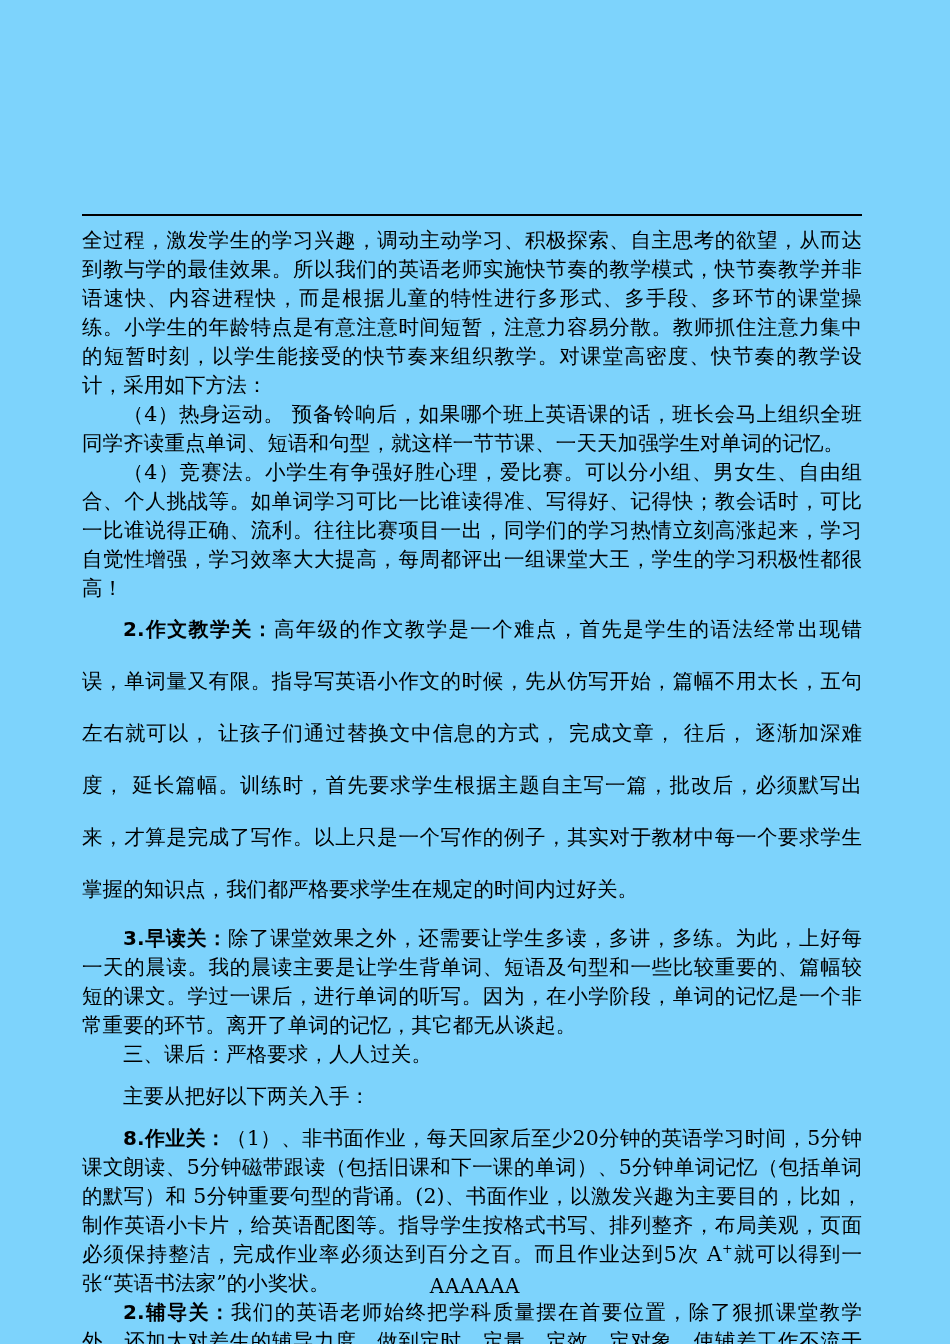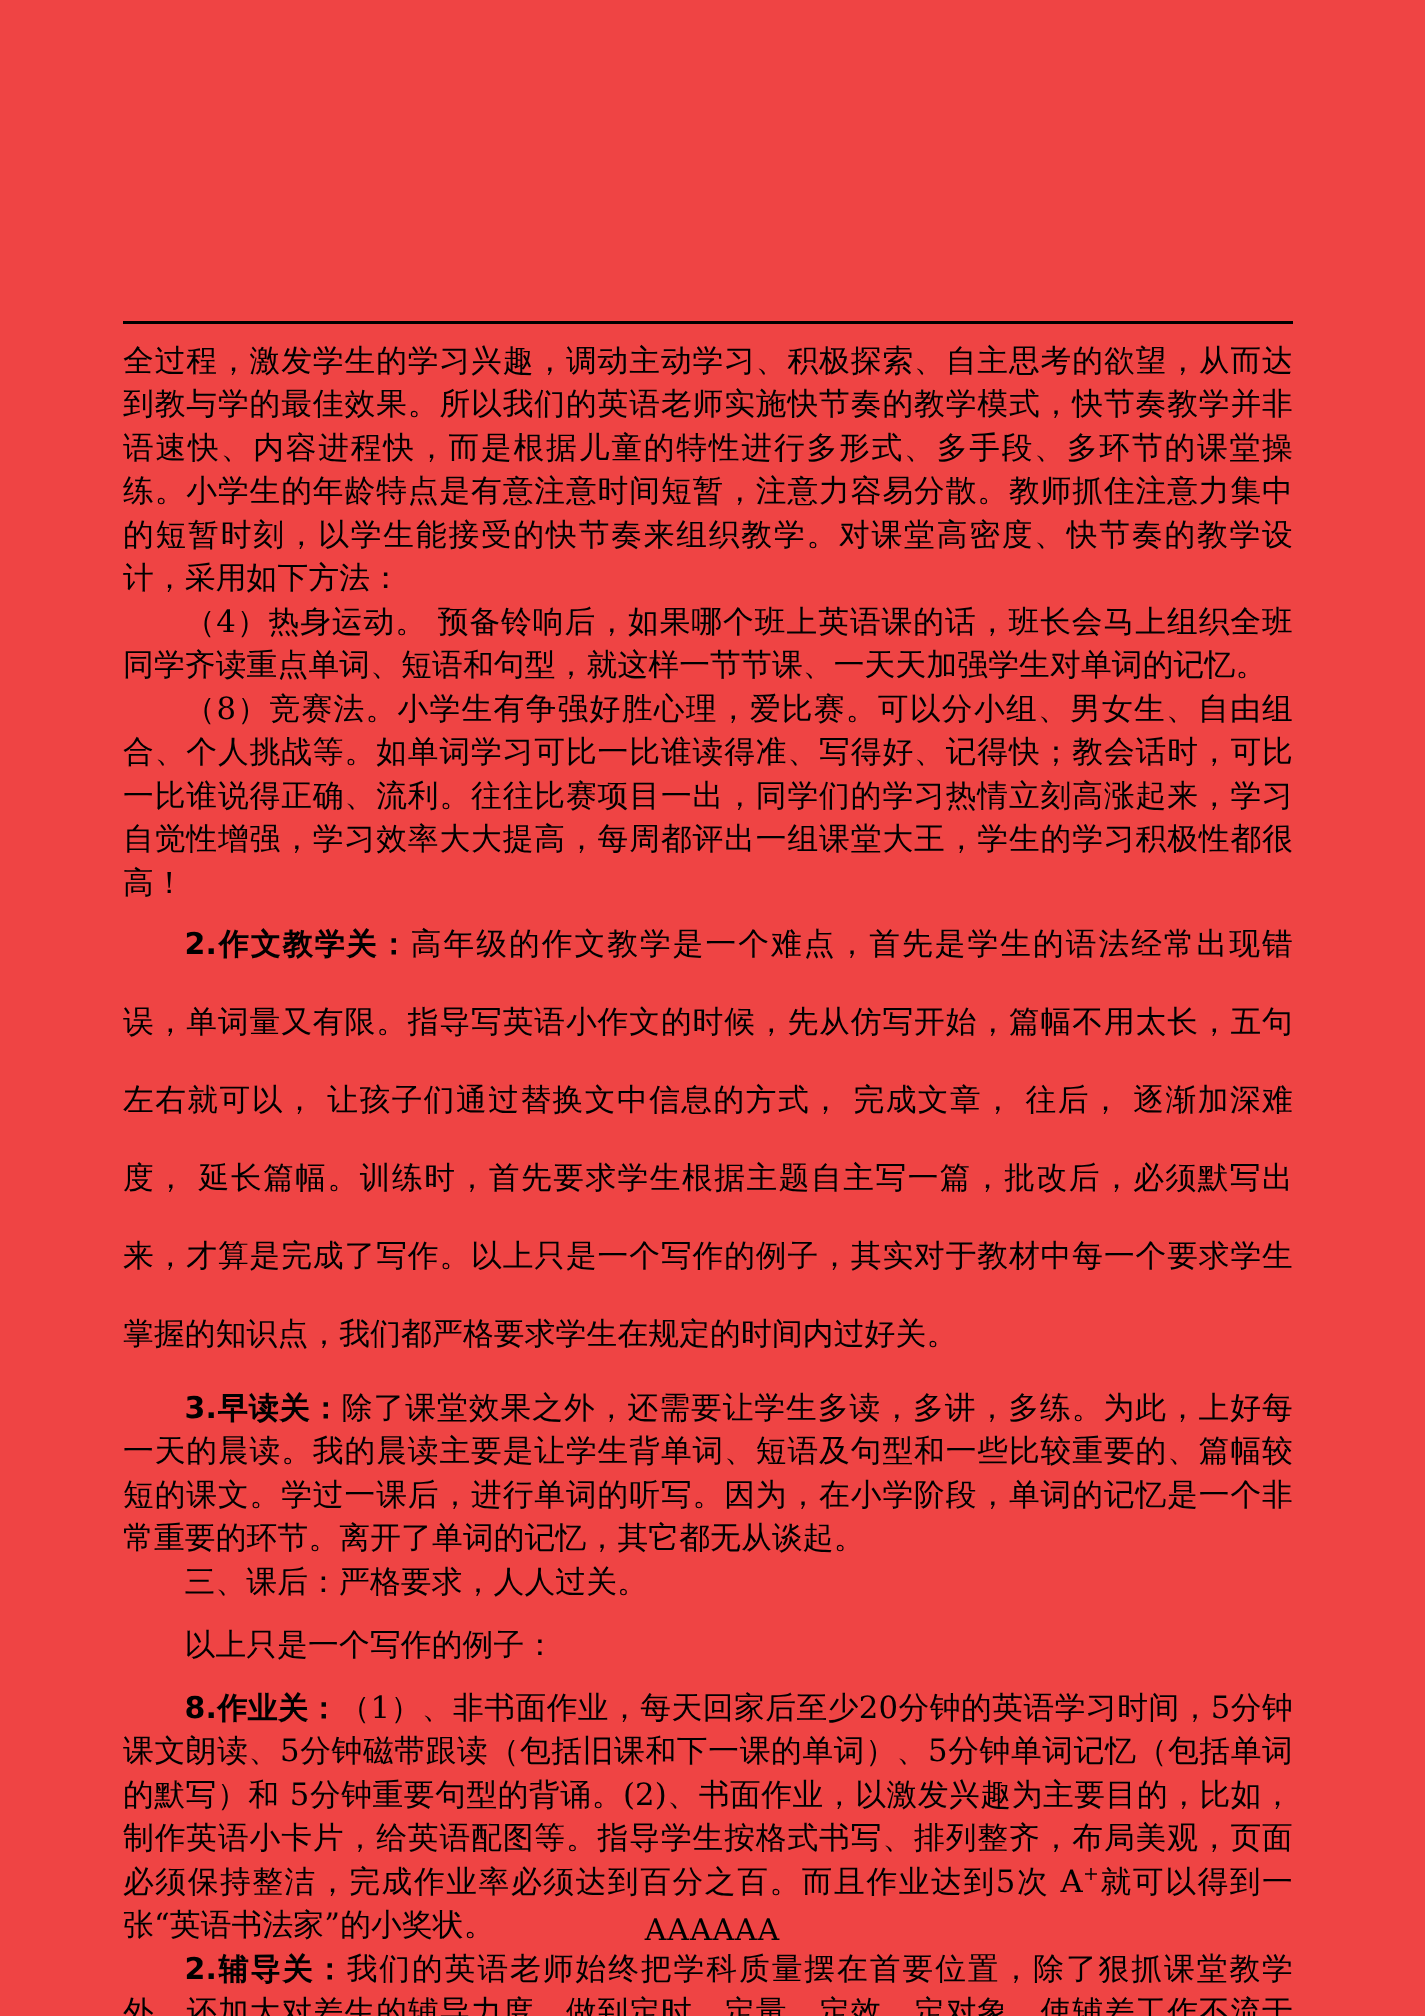--- a/index.html
+++ b/index.html
@@ -15,21 +15,21 @@
     position: relative;
     overflow: hidden;
   }
 
   .page {
     position: absolute;
     left: 0;
     top: 0;
     width: 950px;
     height: 1344px;
-    background: #ef4444;
+    background: #7dd3fc;
   }
 
   
   .header-rule {
     position: absolute;
     left: 82px;
     top: 214px;
     width: 780px;
     height: 0;
     border-top: 2px solid #000000;
@@ -100,33 +100,33 @@
 <div class="page">
 
   <div class="header-rule"></div>
 
   <div class="content">
 
     <p class="tight">全过程，激发学生的学习兴趣，调动主动学习、积极探索、自主思考的欲望，从而达到教与学的最佳效果。所以我们的英语老师实施快节奏的教学模式，快节奏教学并非语速快、内容进程快，而是根据儿童的特性进行多形式、多手段、多环节的课堂操练。小学生的年龄特点是有意注意时间短暂，注意力容易分散。教师抓住注意力集中的短暂时刻，以学生能接受的快节奏来组织教学。对课堂高密度、快节奏的教学设计，采用如下方法：</p>
 
     <p class="tight indent">（4）热身运动。 预备铃响后，如果哪个班上英语课的话，班长会马上组织全班同学齐读重点单词、短语和句型，就这样一节节课、一天天加强学生对单词的记忆。</p>
 
-    <p class="tight indent">（8）竞赛法。小学生有争强好胜心理，爱比赛。可以分小组、男女生、自由组合、个人挑战等。如单词学习可比一比谁读得准、写得好、记得快；教会话时，可比一比谁说得正确、流利。往往比赛项目一出，同学们的学习热情立刻高涨起来，学习自觉性增强，学习效率大大提高，每周都评出一组课堂大王，学生的学习积极性都很高！</p>
+    <p class="tight indent">（4）竞赛法。小学生有争强好胜心理，爱比赛。可以分小组、男女生、自由组合、个人挑战等。如单词学习可比一比谁读得准、写得好、记得快；教会话时，可比一比谁说得正确、流利。往往比赛项目一出，同学们的学习热情立刻高涨起来，学习自觉性增强，学习效率大大提高，每周都评出一组课堂大王，学生的学习积极性都很高！</p>
 
     <p class="wide indent"><span class="bold">2.作文教学关：</span><span>高年级的作文教学是一个难点，首先是学生的语法经常出现错误，单词量又有限。指导写英语小作文的时候，先从仿写开始，篇幅不用太长，五句左右就可以， 让孩子们通过替换文中信息的方式， 完成文章， 往后， 逐渐加深难度， 延长篇幅。训练时，首先要求学生根据主题自主写一篇，批改后，必须默写出来，才算是完成了写作。以上只是一个写作的例子，其实对于教材中每一个要求学生掌握的知识点，我们都严格要求学生在规定的时间内过好关。</span></p>
 
     <div class="spacer-sm"></div>
 
     <p class="tight indent"><span class="bold">3.早读关：</span><span>除了课堂效果之外，还需要让学生多读，多讲，多练。为此，上好每一天的晨读。我的晨读主要是让学生背单词、短语及句型和一些比较重要的、篇幅较短的课文。学过一课后，进行单词的听写。因为，在小学阶段，单词的记忆是一个非常重要的环节。离开了单词的记忆，其它都无从谈起。</span></p>
 
     <p class="tight indent">三、课后：严格要求，人人过关。</p>
 
     <div class="spacer-md"></div>
 
-    <p class="tight indent">以上只是一个写作的例子：</p>
+    <p class="tight indent">主要从把好以下两关入手：</p>
 
     <div class="spacer-md"></div>
 
     <p class="tight indent"><span class="bold">8.作业关：</span><span>（1）、非书面作业，每天回家后至少20分钟的英语学习时间，5分钟课文朗读、5分钟磁带跟读（包括旧课和下一课的单词）、5分钟单词记忆（包括单词的默写）和 5分钟重要句型的背诵。(2)、书面作业，以激发兴趣为主要目的，比如，制作英语小卡片，给英语配图等。指导学生按格式书写、排列整齐，布局美观，页面必须保持整洁，完成作业率必须达到百分之百。而且作业达到5次 A</span><sup>+</sup><span>就可以得到一张“英语书法家”的小奖状。</span></p>
 
     <p class="tight indent"><span class="bold">2.辅导关：</span><span>我们的英语老师始终把学科质量摆在首要位置，除了狠抓课堂教学外，还加大对差生的辅导力度，做到定时、定量、定效、定对象，使辅差工作不流于形式。在保证四十分钟教学质量的前提下，利用好放学后的10分钟，有时辅导作业，有时让小老师领读单词或帮助听写没过关的同学听写单词，有时操练</span></p>
 
   </div>
 
   <div class="footer">AAAAAA</div>

